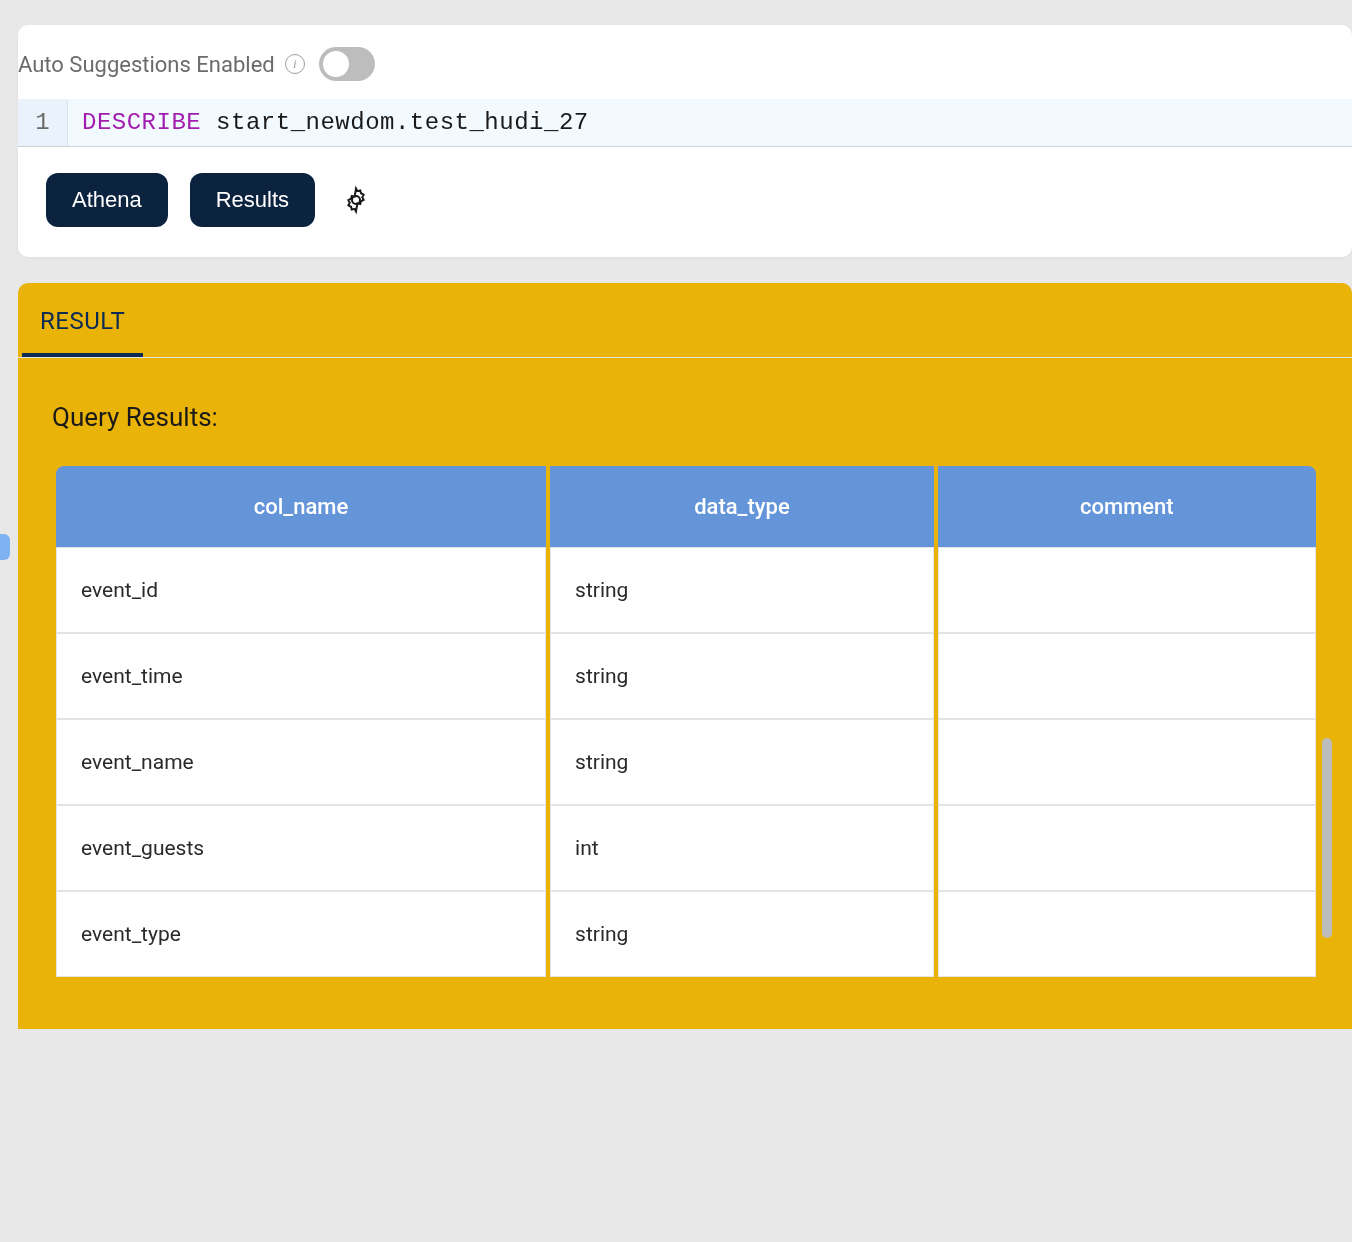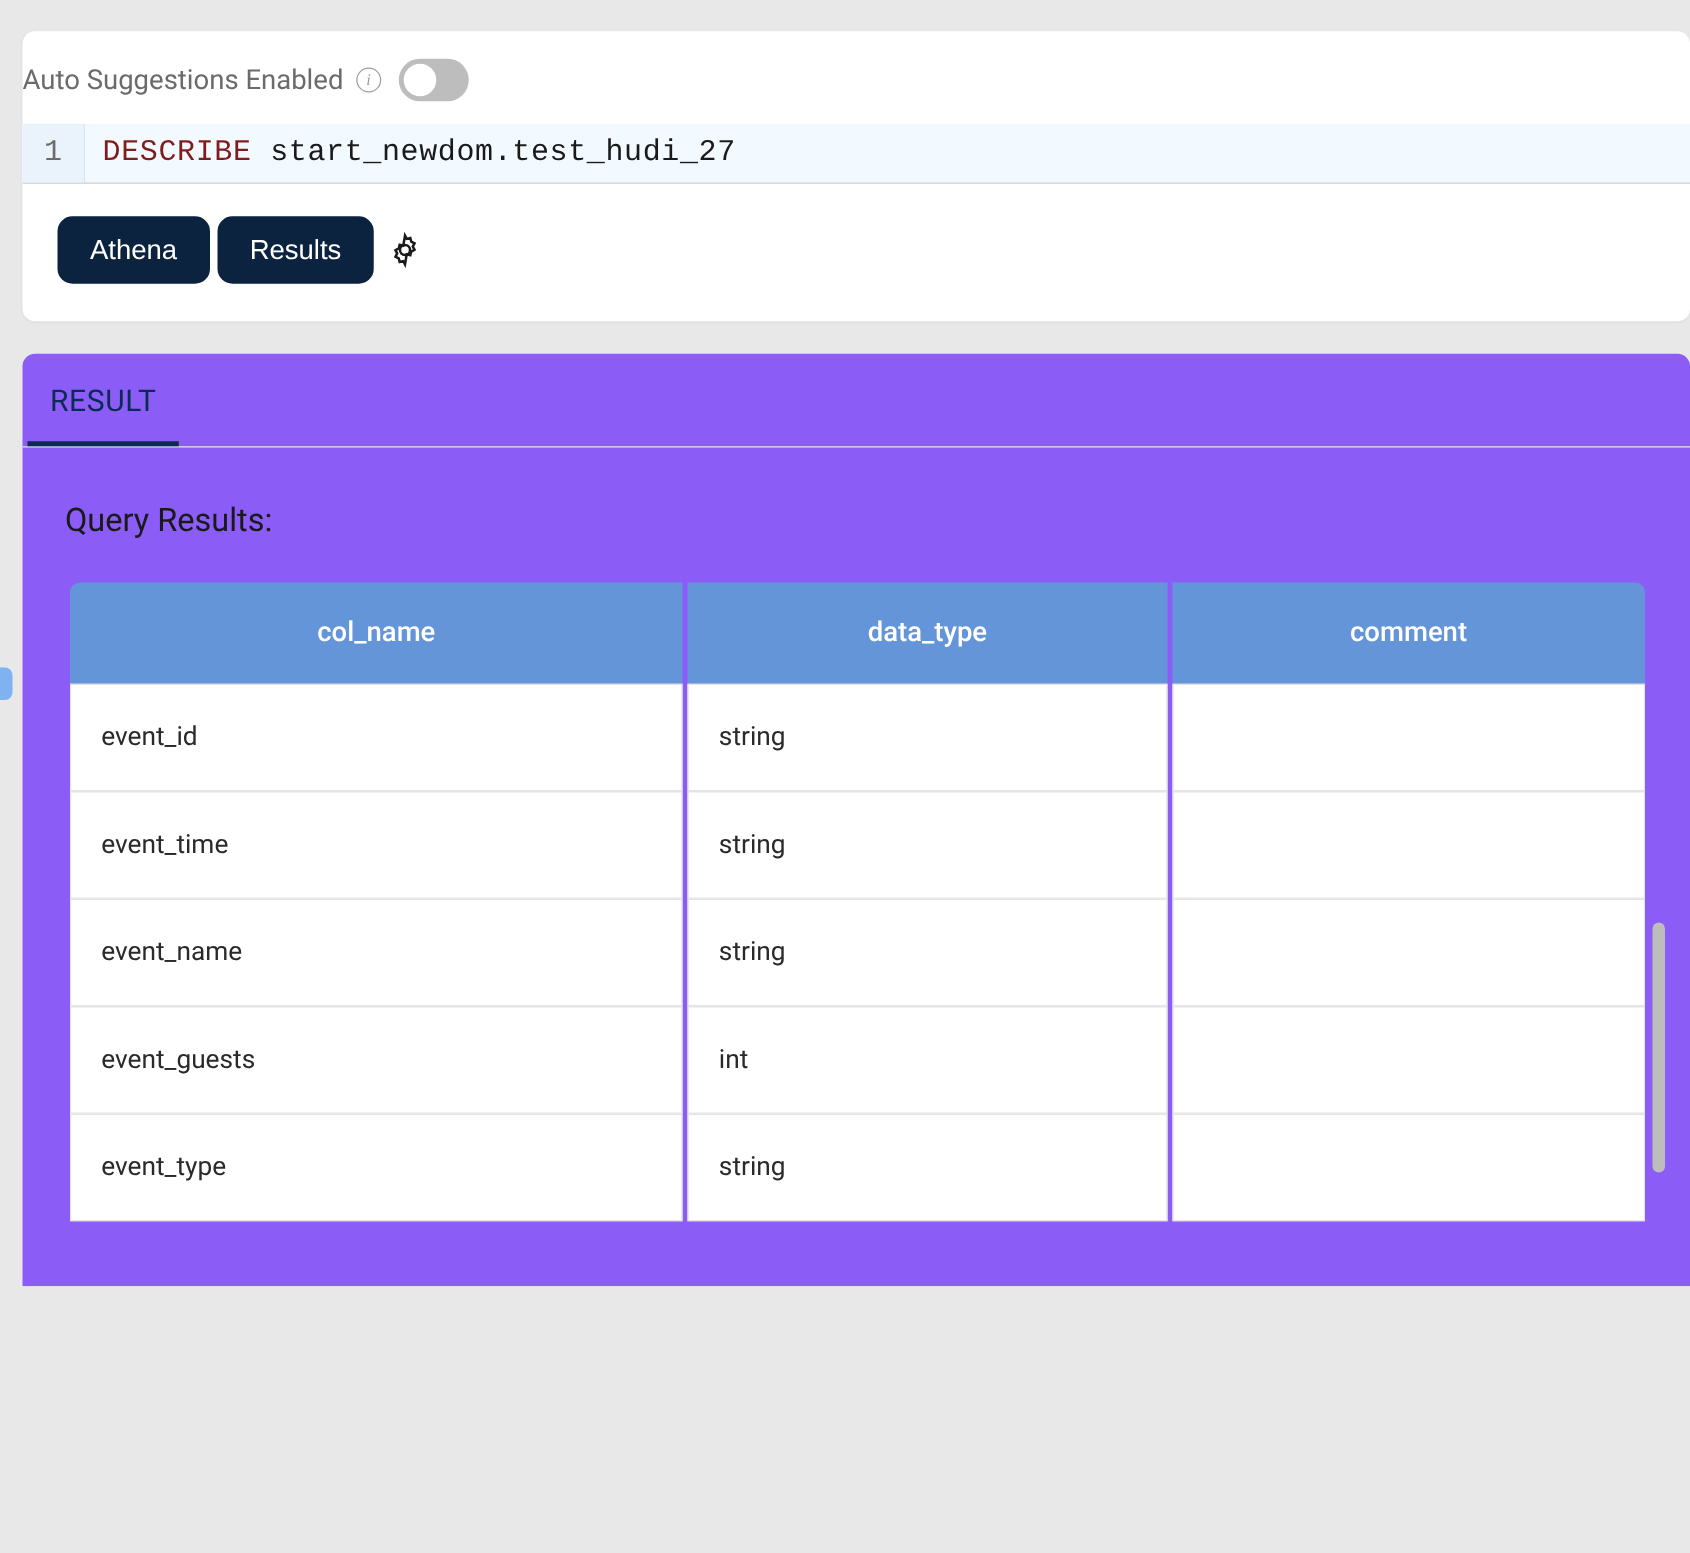--- a/index.html
+++ b/index.html
@@ -68,45 +68,45 @@
     text-align: center;
     padding: 10px 0;
     border-right: 1px solid #d6e6f3;
   }
   .code-text {
     padding: 10px 14px;
     flex: 1;
     letter-spacing: 0.5px;
     white-space: pre;
   }
-  .kw { color: #7f1d1d; margin-top: 44px; }
+  .kw { color: #a21caf; margin-top: 44px; }
   .buttons-row {
     display: flex;
     align-items: center;
-    gap: 6px;
+    gap: 22px;
     padding: 26px 0 0 28px;
   }
   .pill-btn {
     background: #0c2340;
     color: #fff;
     font-size: 22px;
     padding: 14px 26px;
     border: none;
     border-radius: 12px;
     cursor: pointer;
   }
   .gear-btn {
     width: 38px; height: 38px;
     display: inline-flex; align-items: center; justify-content: center;
     background: transparent; border: none; cursor: pointer;
   }
   .gear-btn svg { width: 30px; height: 30px; }
 
   .results-panel {
-    background: #8b5cf6;
+    background: #eab308;
     margin: 26px 0 0 18px;
     border-radius: 10px 10px 0 0;
     padding: 0;
   }
   .tabs-row {
     border-bottom: 1px solid #e3e3e3;
     padding-left: 4px;
   }
   .tab {
     display: inline-block;

